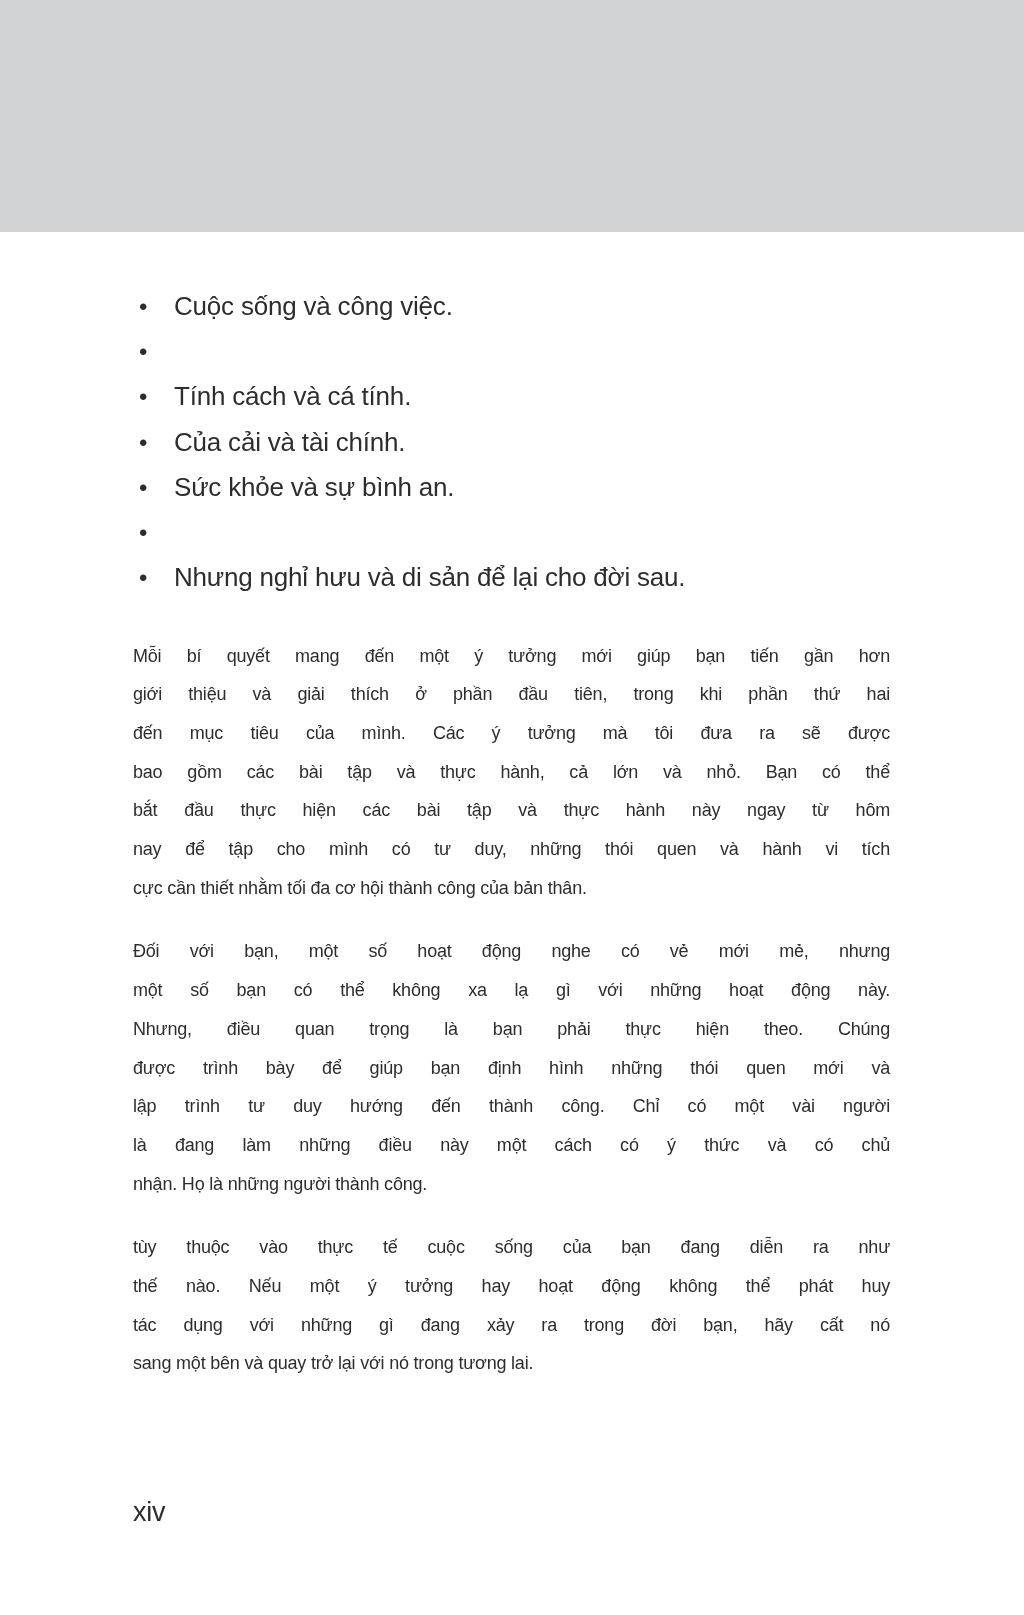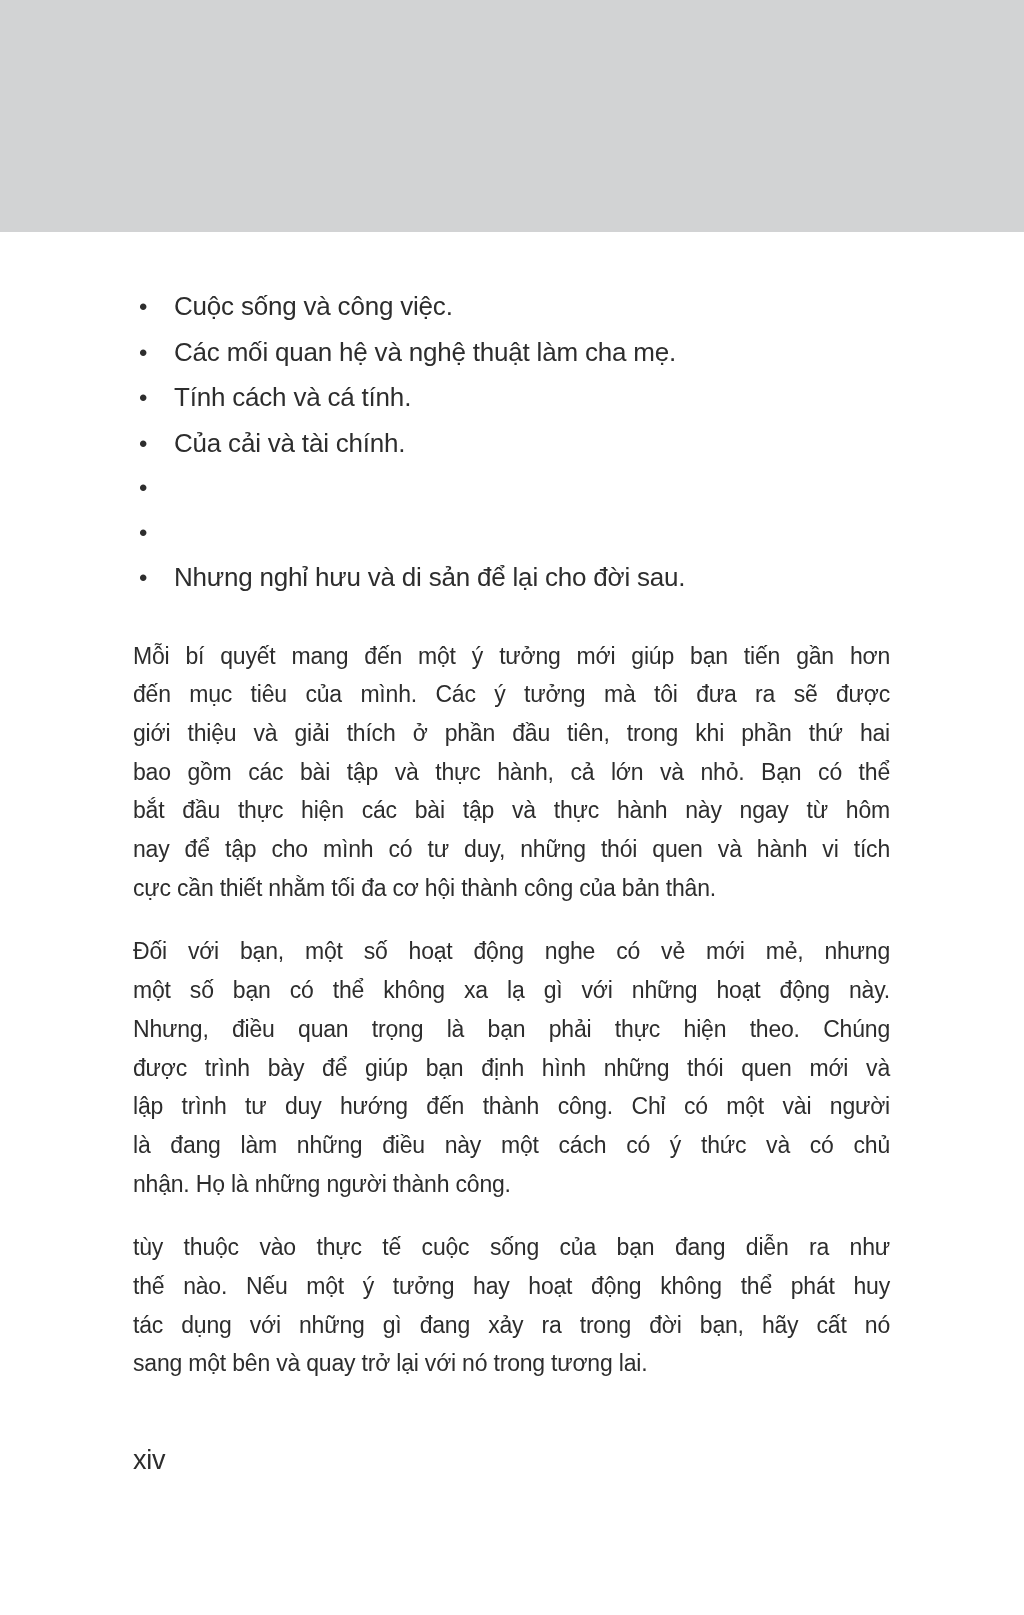--- a/index.html
+++ b/index.html
@@ -38,36 +38,36 @@
   }
   ul.bullets .dot {
     flex: 0 0 41px;
     width: 41px;
     padding-left: 6px;
     box-sizing: border-box;
     font-size: 24px;
   }
   .para {
     margin: 36px 0 0 0;
-    font-size: 23px;
+    font-size: 18px;
     line-height: 38.7px;
     letter-spacing: -0.2px;
   }
   .para + .para {
     margin-top: 25px;
   }
   .jline {
     text-align: justify;
     text-align-last: justify;
   }
   .jline.jlast {
     text-align-last: left;
   }
   .page-number {
-    margin-top: 58px;
+    margin-top: 110px;
     font-size: 27px;
     line-height: 38px;
     letter-spacing: -0.2px;
   }
 </style>
 </head>
 <body>
 
 <div class="page">
 
@@ -75,46 +75,46 @@
 
   <main class="content">
 
     <ul class="bullets">
       <li>
         <span class="dot">•</span>
         <span>Cuộc sống và công việc.</span>
       </li>
       <li>
         <span class="dot">•</span>
-        <span>Các mối quan hệ và nghệ thuật làm cha mẹ.</span>
       </li>
       <li>
         <span class="dot">•</span>
         <span>Tính cách và cá tính.</span>
       </li>
       <li>
         <span class="dot">•</span>
         <span>Của cải và tài chính.</span>
       </li>
       <li>
         <span class="dot">•</span>
+        <span>Sức khỏe và sự bình an.</span>
       </li>
       <li>
         <span class="dot">•</span>
       </li>
       <li>
         <span class="dot">•</span>
         <span>Nhưng nghỉ hưu và di sản để lại cho đời sau.</span>
       </li>
     </ul>
 
     <div class="para">
       <div class="jline">Mỗi bí quyết mang đến một ý tưởng mới giúp bạn tiến gần hơn</div>
+      <div class="jline">giới thiệu và giải thích ở phần đầu tiên, trong khi phần thứ hai</div>
       <div class="jline">đến mục tiêu của mình. Các ý tưởng mà tôi đưa ra sẽ được</div>
-      <div class="jline">giới thiệu và giải thích ở phần đầu tiên, trong khi phần thứ hai</div>
       <div class="jline">bao gồm các bài tập và thực hành, cả lớn và nhỏ. Bạn có thể</div>
       <div class="jline">bắt đầu thực hiện các bài tập và thực hành này ngay từ hôm</div>
       <div class="jline">nay để tập cho mình có tư duy, những thói quen và hành vi tích</div>
       <div class="jline jlast">cực cần thiết nhằm tối đa cơ hội thành công của bản thân.</div>
     </div>
 
     <div class="para">
       <div class="jline">Đối với bạn, một số hoạt động nghe có vẻ mới mẻ, nhưng</div>
       <div class="jline">một số bạn có thể không xa lạ gì với những hoạt động này.</div>
       <div class="jline">Nhưng, điều quan trọng là bạn phải thực hiện theo. Chúng</div>

